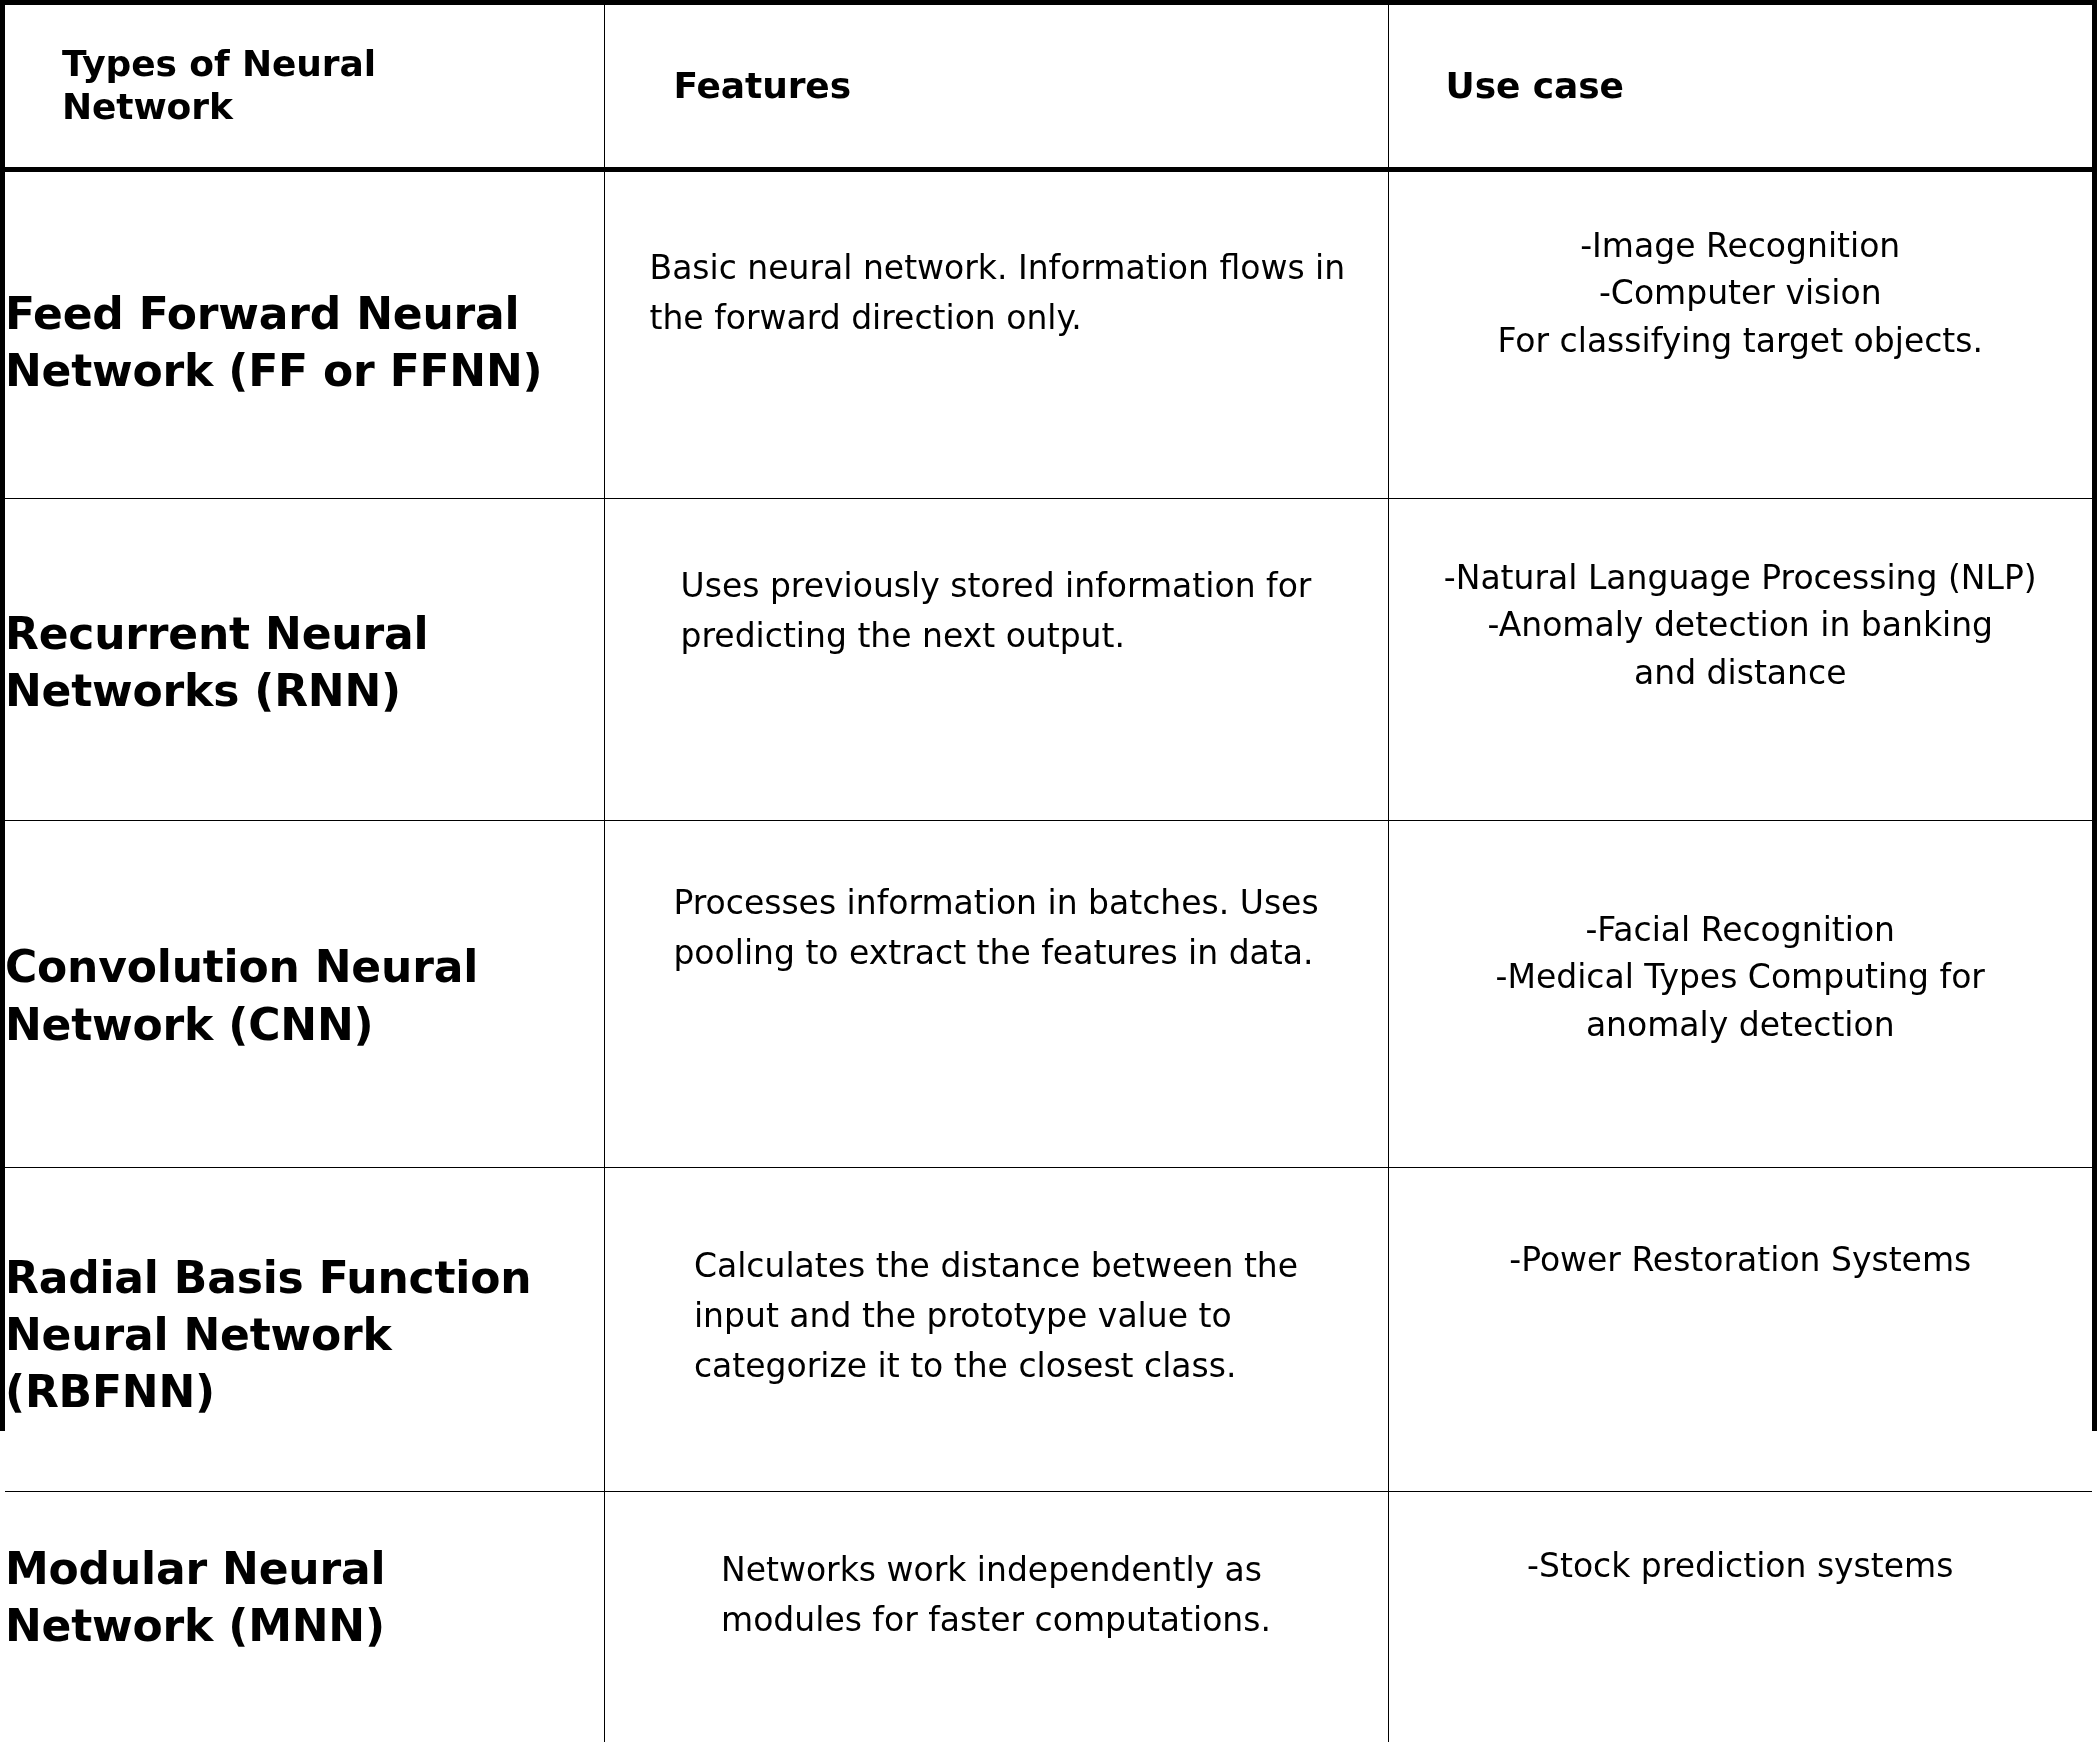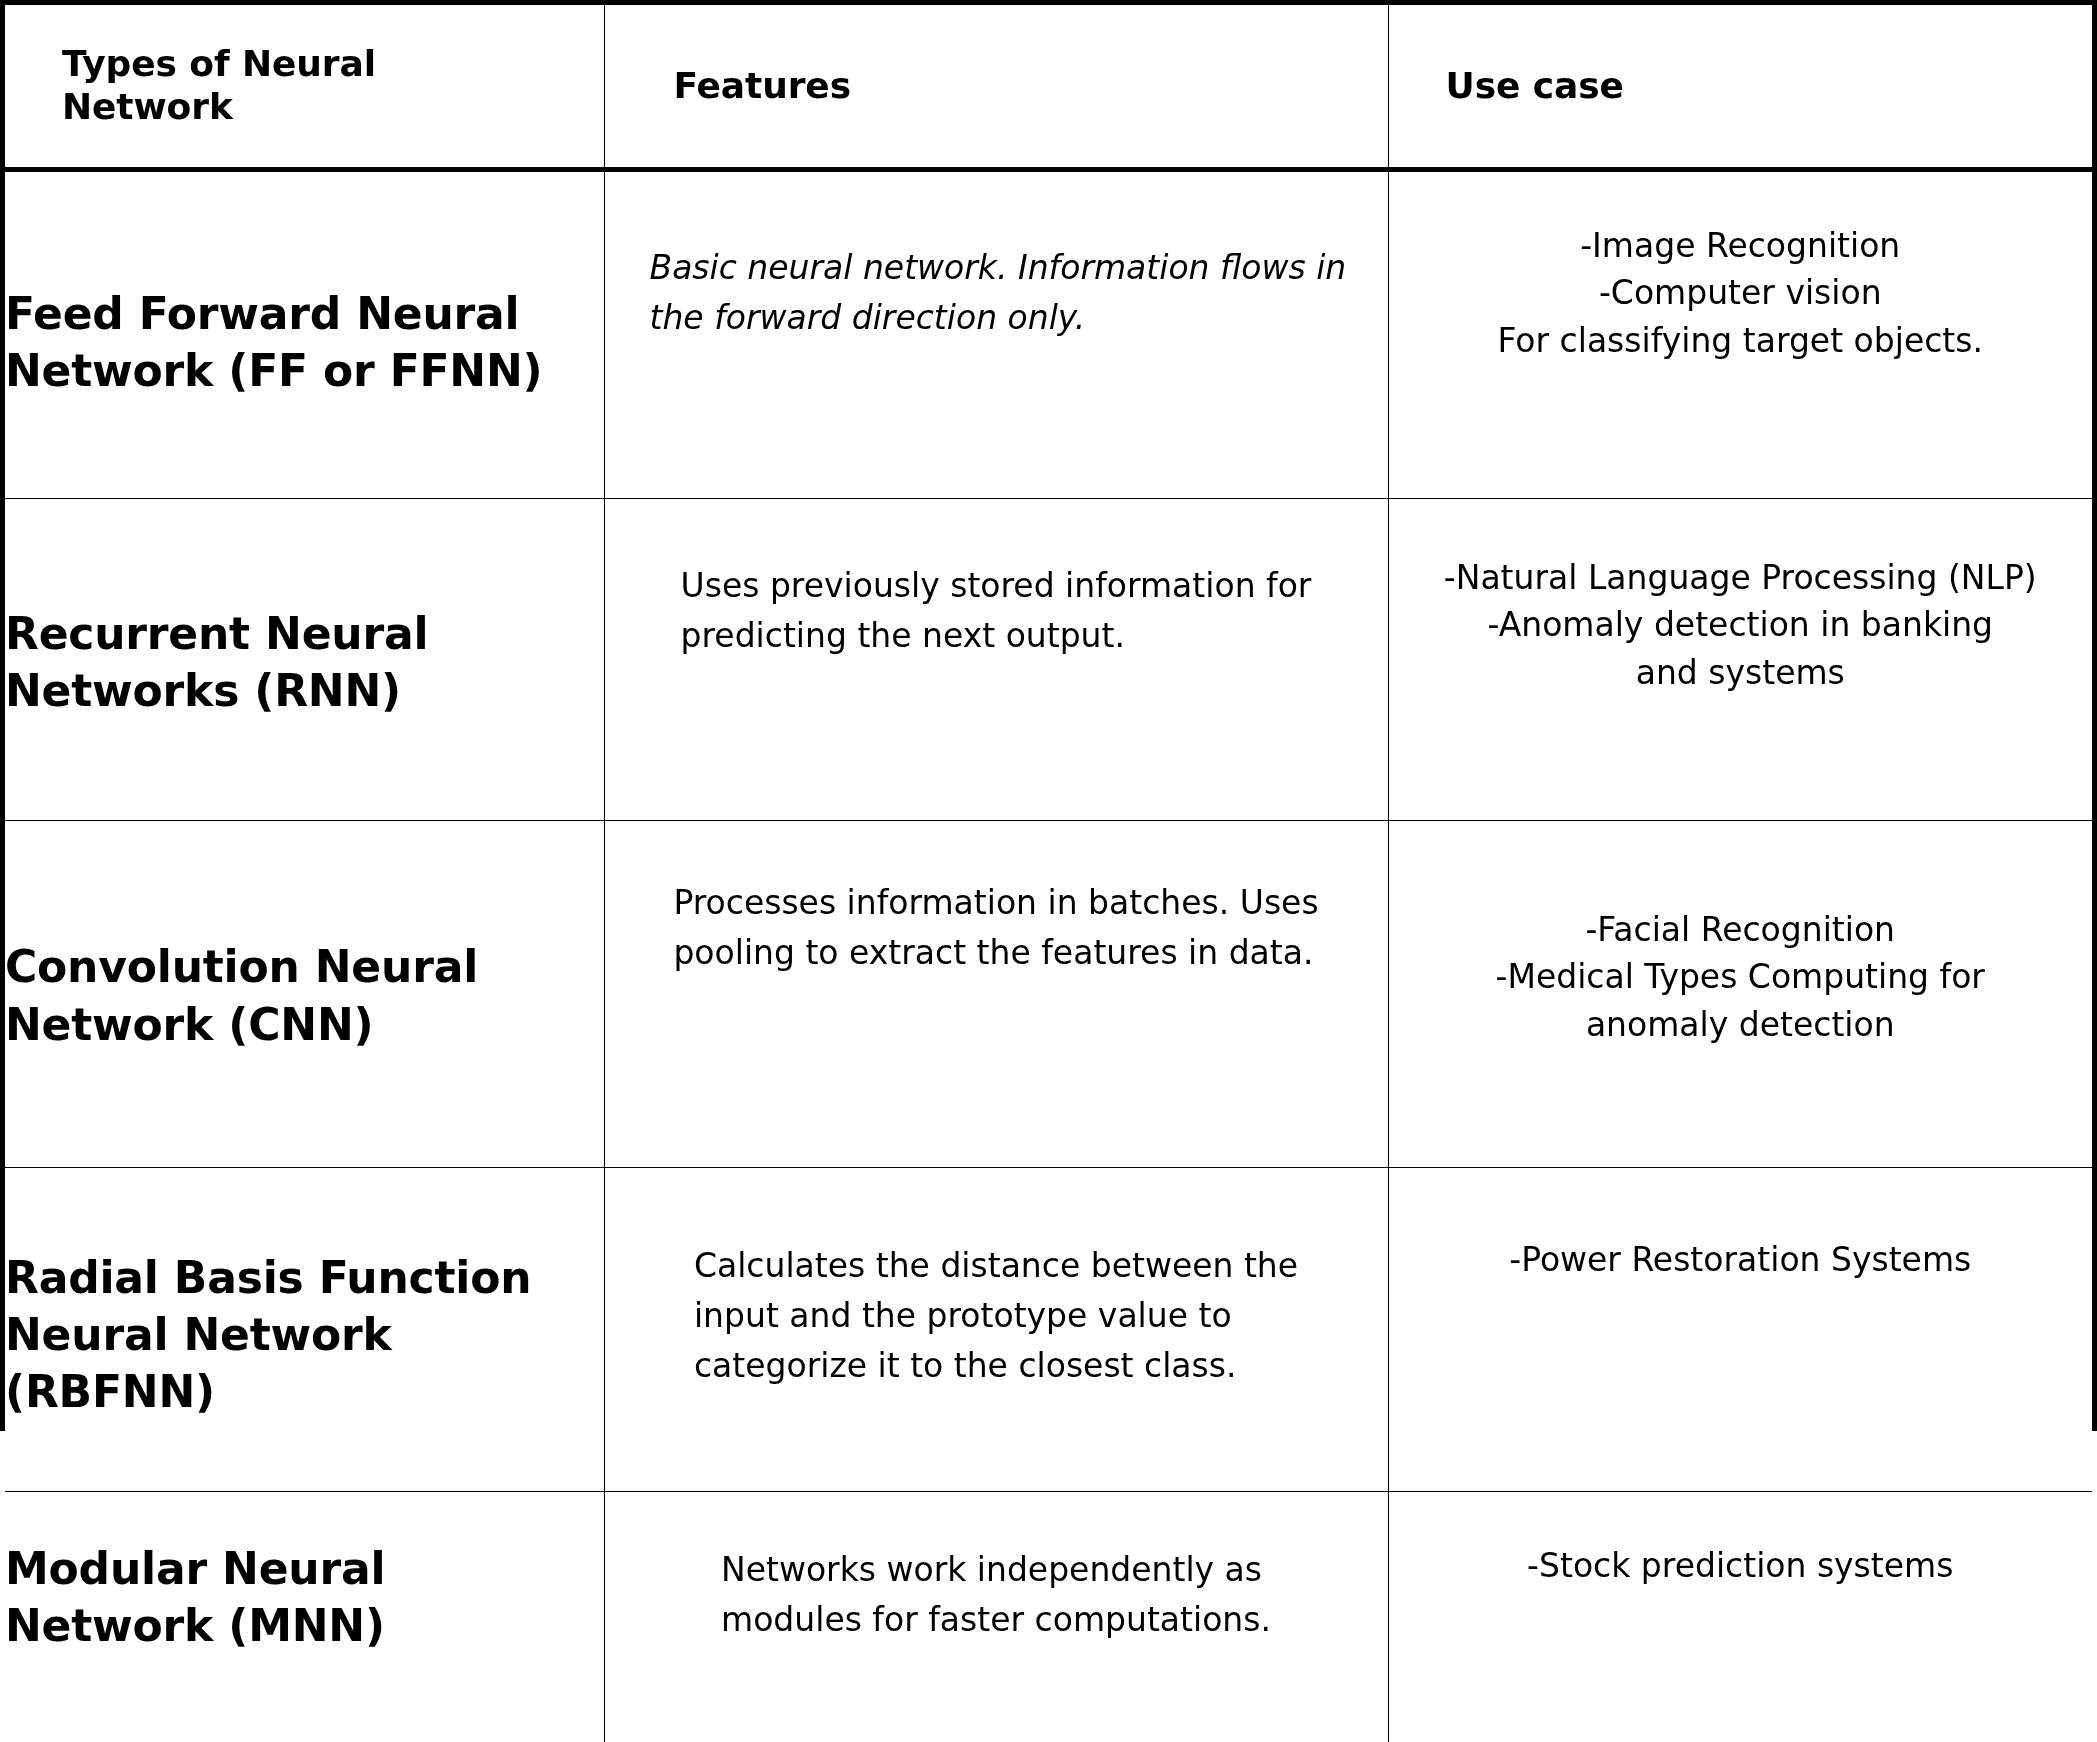--- a/index.html
+++ b/index.html
@@ -86,21 +86,21 @@
   .use-cell {
     font-weight: normal;
     font-size: 33px;
     line-height: 1.44;
     padding: 0 23px 0 46px;
     text-align: center;
   }
 
   
   .r1 .type-cell { padding-top: 15px; }
-  .r1 .feat-cell { vertical-align: top; padding-top: 71px; font-style: italic; }
+  .r1 .feat-cell { vertical-align: top; padding-top: 71px; }
   .r1 .use-cell  { vertical-align: top; padding-top: 50px; }
 
   .r2 .type-cell { padding-top: 5.7px; }
   .r2 .feat-cell { vertical-align: top; padding-top: 62px; }
   .r2 .use-cell  { vertical-align: top; padding-top: 55px; }
 
   .r3 .type-cell { padding-top: 4px; }
   .r3 .feat-cell { vertical-align: top; padding-top: 57px; }
   .r3 .use-cell  { vertical-align: top; padding-top: 85px; }
 
@@ -164,21 +164,21 @@
         </td>
         <td class="feat-cell">
           <span class="ftxt">
             <span class="line">Uses previously stored information for</span>
             <span class="line">predicting the next output.</span>
           </span>
         </td>
         <td class="use-cell last-col">
           <span class="line">-Natural Language Processing (NLP)</span>
           <span class="line">-Anomaly detection in banking</span>
-          <span class="line">and systems</span>
+          <span class="line">and distance</span>
         </td>
       </tr>
 
       <tr class="r3" style="height: 347px;">
         <td class="type-cell">
           <span class="line">Convolution Neural</span>
           <span class="line">Network (CNN)</span>
         </td>
         <td class="feat-cell">
           <span class="ftxt">

